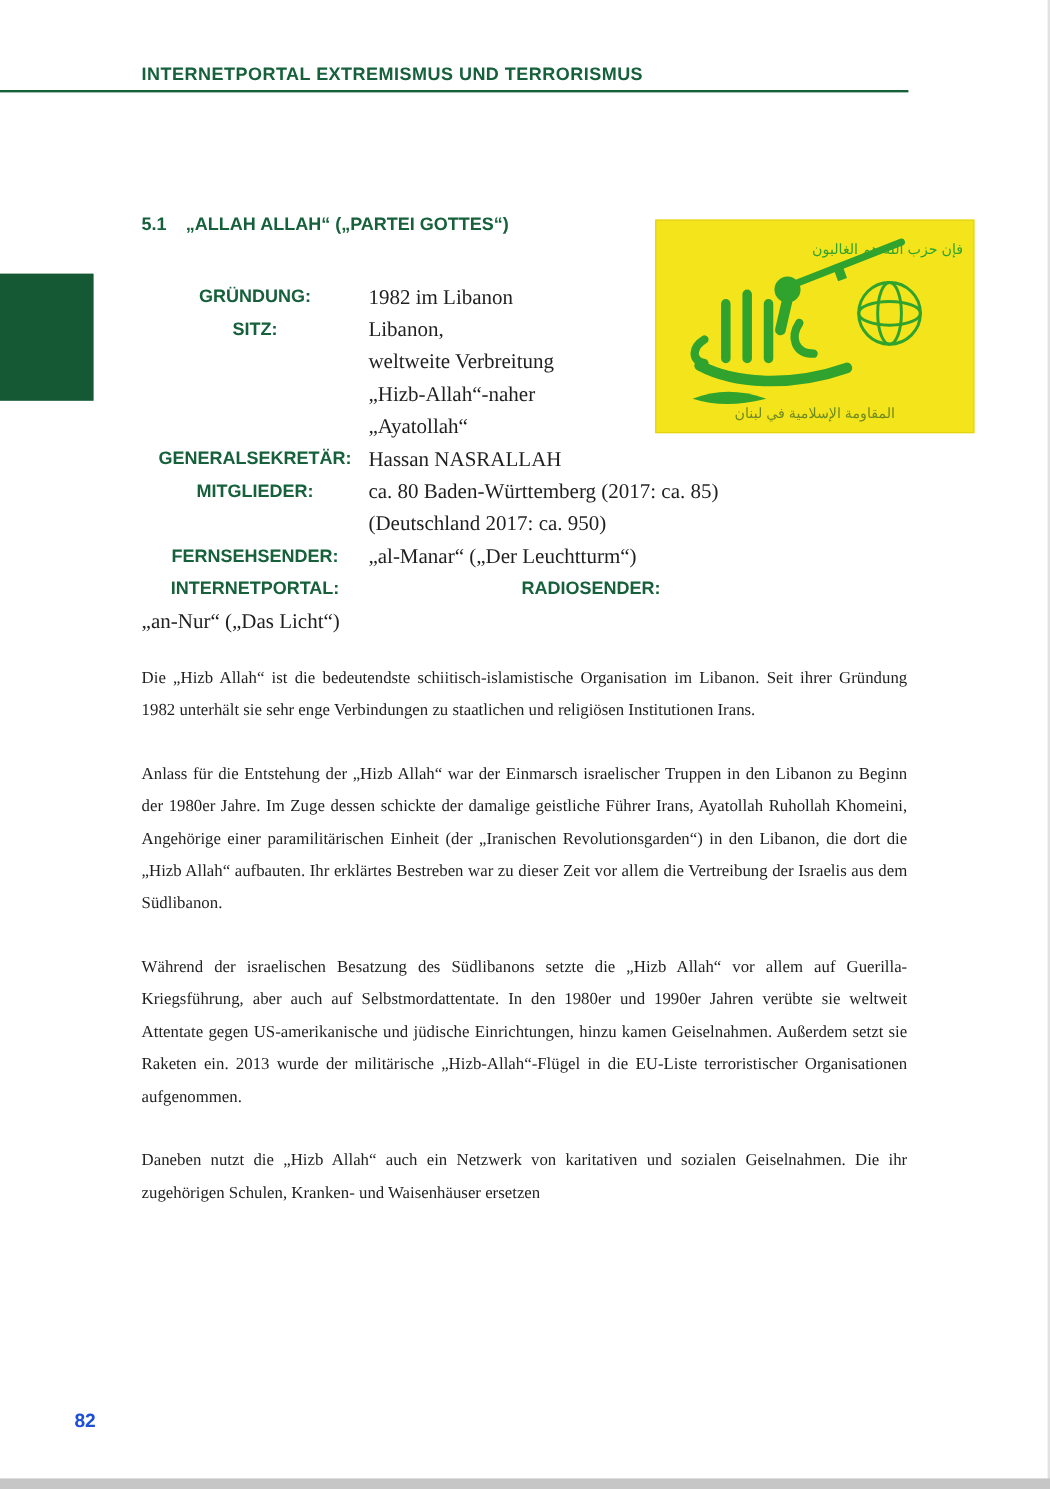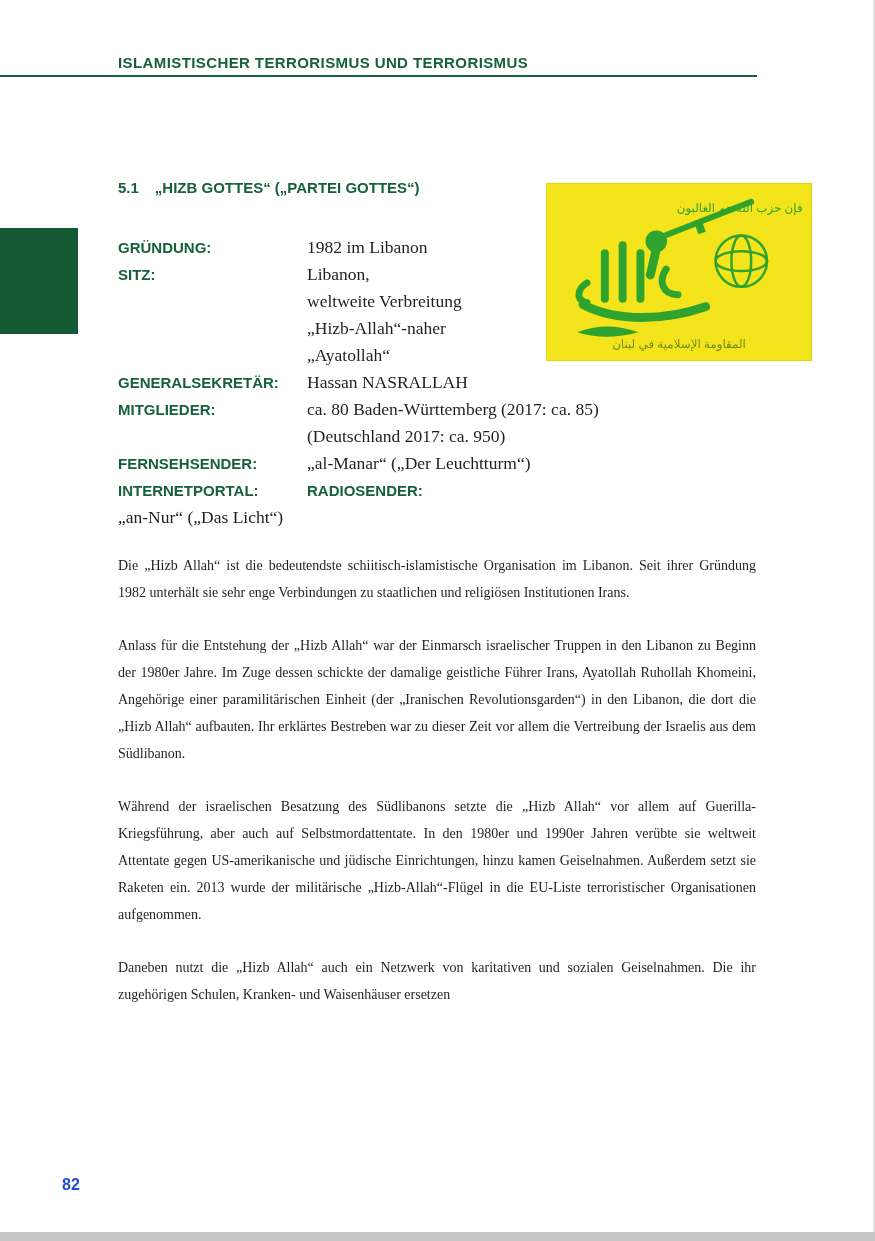--- a/index.html
+++ b/index.html
@@ -37,21 +37,21 @@
     background:#F4E41C;border:1px solid #e3d312;box-sizing:border-box;
   }
   .logo svg{display:block;width:100%;height:100%;}
   
   .facts{
     position:absolute;left:118px;top:234px;width:560px;
     display:grid;grid-template-columns:189px 1fr;
   }
   .fact-label{
     font-size:15px;font-weight:bold;color:#16613B;
-    line-height:27px;white-space:nowrap;
+    line-height:27px;white-space:nowrap;text-align:center;
   }
   .fact-value{
     font-family:"Liberation Serif", serif;
     font-size:17.5px;color:#1f1f1f;line-height:27px;
   }
   .fact-value div{line-height:27px;}
   
   .bodytext{
     position:absolute;left:118px;top:552px;width:638px;
     font-family:"Liberation Serif", serif;
@@ -72,27 +72,27 @@
   .edge-right{
     position:absolute;right:0;top:0;width:2px;height:100%;
     background:#e2e2e2;
   }
 </style>
 </head>
 <body>
 
 <div class="page">
 
-  <div class="header-title">ISLAMISTISCHER TERRORISMUS UND TERRORISMUS</div>
+  <div class="header-title">INTERNETPORTAL EXTREMISMUS UND TERRORISMUS</div>
   <div class="header-rule"></div>
 
   <div class="side-tab"></div>
 
   <div class="section-title">
-    <span class="num">5.1</span><span>„HIZB GOTTES“ („PARTEI GOTTES“)</span>
+    <span class="num">5.1</span><span>„ALLAH ALLAH“ („PARTEI GOTTES“)</span>
   </div>
 
   <div class="logo">
     <svg viewBox="0 0 266 178">
 
       <text x="258" y="28" text-anchor="end" font-size="12" fill="#2FA32D">فإن حزب الله هم الغالبون</text>
 
       <g stroke="#2FA32D" stroke-width="2.5" fill="none">
         <circle cx="196" cy="78" r="26"></circle>
         <ellipse cx="196" cy="78" rx="26" ry="10"></ellipse>

